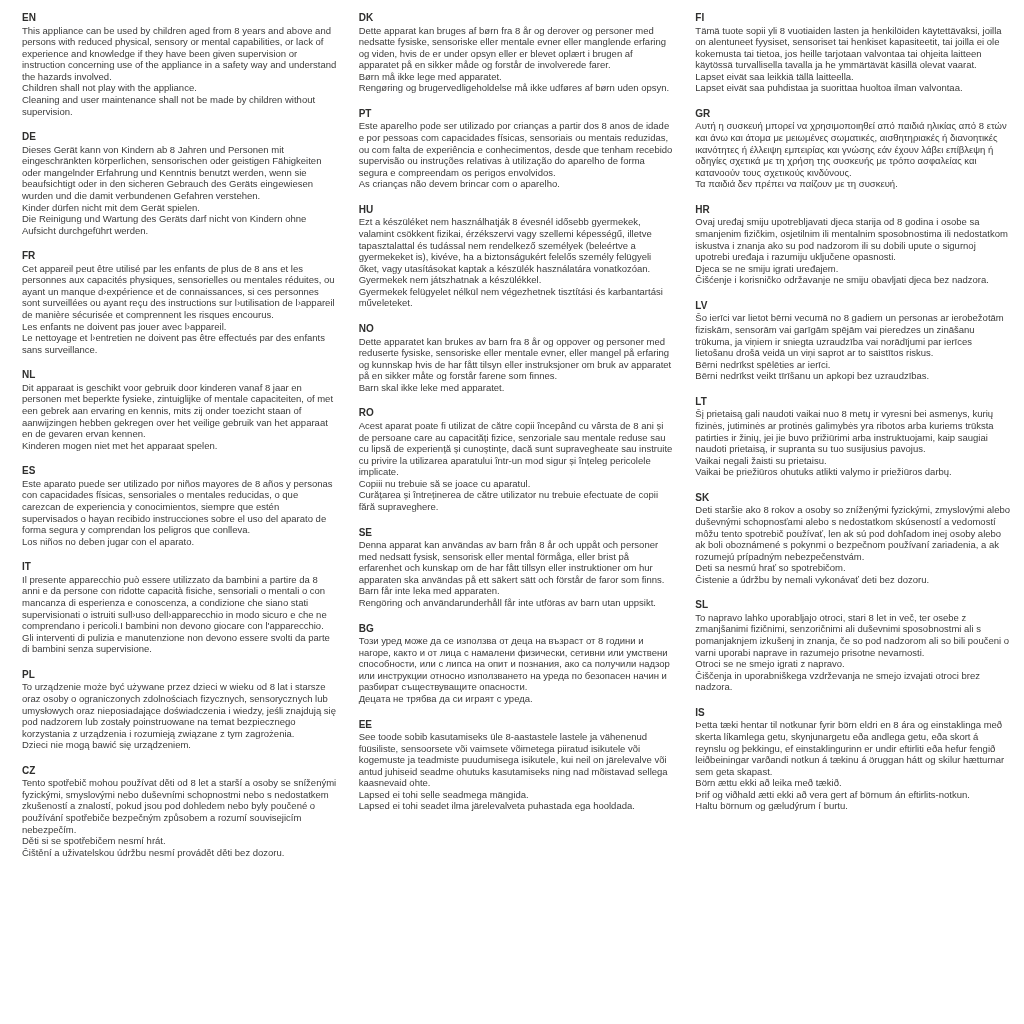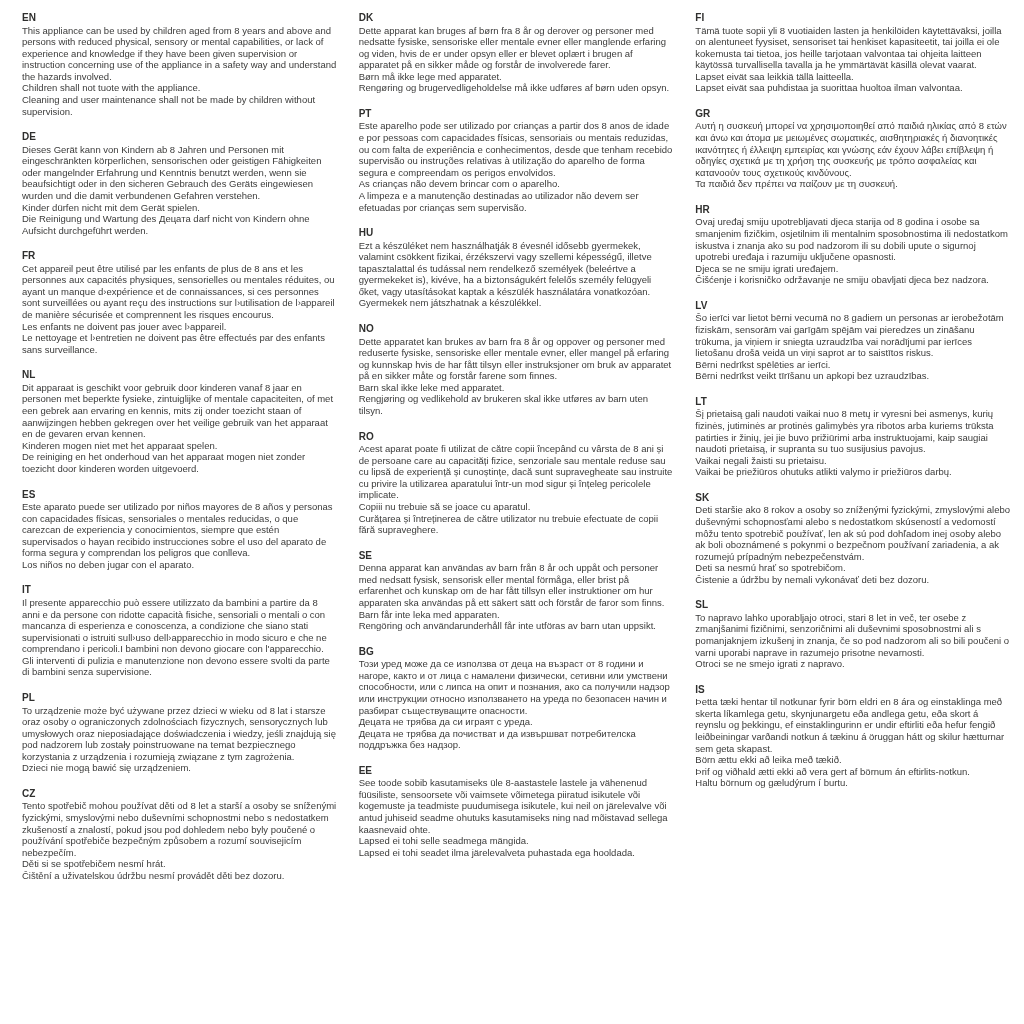--- a/index.html
+++ b/index.html
@@ -50,40 +50,39 @@
 </style>
 </head>
 <body>
 
 <div class="page">
   <div class="columns">
     <div class="column">
         <section class="lang-section">
           <h2 class="lang-code">EN</h2>
           <p class="lang-text">This appliance can be used by children aged from 8 years and above and persons with reduced physical, sensory or mental capabilities, or lack of experience and knowledge if they have been given supervision or instruction concerning use of the appliance in a safety way and understand the hazards involved.</p>
-          <p class="lang-text">Children shall not tuote with the appliance.</p>
+          <p class="lang-text">Children shall not play with the appliance.</p>
           <p class="lang-text">Cleaning and user maintenance shall not be made by children without supervision.</p>
         </section>
         <section class="lang-section">
           <h2 class="lang-code">DE</h2>
           <p class="lang-text">Dieses Gerät kann von Kindern ab 8 Jahren und Personen mit eingeschränkten körperlichen, sensorischen oder geistigen Fähigkeiten oder mangelnder Erfahrung und Kenntnis benutzt werden, wenn sie beaufsichtigt oder in den sicheren Gebrauch des Geräts eingewiesen wurden und die damit verbundenen Gefahren verstehen.</p>
           <p class="lang-text">Kinder dürfen nicht mit dem Gerät spielen.</p>
-          <p class="lang-text">Die Reinigung und Wartung des Децата darf nicht von Kindern ohne Aufsicht durchgeführt werden.</p>
+          <p class="lang-text">Die Reinigung und Wartung des Geräts darf nicht von Kindern ohne Aufsicht durchgeführt werden.</p>
         </section>
         <section class="lang-section">
           <h2 class="lang-code">FR</h2>
           <p class="lang-text">Cet appareil peut être utilisé par les enfants de plus de 8 ans et les personnes aux capacités physiques, sensorielles ou mentales réduites, ou ayant un manque d›expérience et de connaissances, si ces personnes sont surveillées ou ayant reçu des instructions sur l›utilisation de l›appareil de manière sécurisée et comprennent les risques encourus.</p>
           <p class="lang-text">Les enfants ne doivent pas jouer avec l›appareil.</p>
           <p class="lang-text">Le nettoyage et l›entretien ne doivent pas être effectués par des enfants sans surveillance.</p>
         </section>
         <section class="lang-section">
           <h2 class="lang-code">NL</h2>
           <p class="lang-text">Dit apparaat is geschikt voor gebruik door kinderen vanaf 8 jaar en personen met beperkte fysieke, zintuiglijke of mentale capaciteiten, of met een gebrek aan ervaring en kennis, mits zij onder toezicht staan of aanwijzingen hebben gekregen over het veilige gebruik van het apparaat en de gevaren ervan kennen.</p>
           <p class="lang-text">Kinderen mogen niet met het apparaat spelen.</p>
-          <p class="lang-text">De reiniging en het onderhoud van het apparaat mogen niet zonder toezicht door kinderen worden uitgevoerd.</p>
         </section>
         <section class="lang-section">
           <h2 class="lang-code">ES</h2>
           <p class="lang-text">Este aparato puede ser utilizado por niños mayores de 8 años y personas con capacidades físicas, sensoriales o mentales reducidas, o que carezcan de experiencia y conocimientos, siempre que estén supervisados o hayan recibido instrucciones sobre el uso del aparato de forma segura y comprendan los peligros que conlleva.</p>
           <p class="lang-text">Los niños no deben jugar con el aparato.</p>
         </section>
         <section class="lang-section">
           <h2 class="lang-code">IT</h2>
           <p class="lang-text">Il presente apparecchio può essere utilizzato da bambini a partire da 8 anni e da persone con ridotte capacità fisiche, sensoriali o mentali o con mancanza di esperienza e conoscenza, a condizione che siano stati supervisionati o istruiti sull›uso dell›apparecchio in modo sicuro e che ne comprendano i pericoli.I bambini non devono giocare con l'apparecchio.</p>
           <p class="lang-text">Gli interventi di pulizia e manutenzione non devono essere svolti da parte di bambini senza supervisione.</p>
@@ -104,50 +103,48 @@
         <section class="lang-section">
           <h2 class="lang-code">DK</h2>
           <p class="lang-text">Dette apparat kan bruges af børn fra 8 år og derover og personer med nedsatte fysiske, sensoriske eller mentale evner eller manglende erfaring og viden, hvis de er under opsyn eller er blevet oplært i brugen af apparatet på en sikker måde og forstår de involverede farer.</p>
           <p class="lang-text">Børn må ikke lege med apparatet.</p>
           <p class="lang-text">Rengøring og brugervedligeholdelse må ikke udføres af børn uden opsyn.</p>
         </section>
         <section class="lang-section">
           <h2 class="lang-code">PT</h2>
           <p class="lang-text">Este aparelho pode ser utilizado por crianças a partir dos 8 anos de idade e por pessoas com capacidades físicas, sensoriais ou mentais reduzidas, ou com falta de experiência e conhecimentos, desde que tenham recebido supervisão ou instruções relativas à utilização do aparelho de forma segura e compreendam os perigos envolvidos.</p>
           <p class="lang-text">As crianças não devem brincar com o aparelho.</p>
-          <p class="lang-text">A limpeza e a manutenção destinadas ao utilizador não devem ser efetuadas por crianças sem supervisão.</p>
         </section>
         <section class="lang-section">
           <h2 class="lang-code">HU</h2>
           <p class="lang-text">Ezt a készüléket nem használhatják 8 évesnél idősebb gyermekek, valamint csökkent fizikai, érzékszervi vagy szellemi képességű, illetve tapasztalattal és tudással nem rendelkező személyek (beleértve a gyermekeket is), kivéve, ha a biztonságukért felelős személy felügyeli őket, vagy utasításokat kaptak a készülék használatára vonatkozóan.</p>
           <p class="lang-text">Gyermekek nem játszhatnak a készülékkel.</p>
+          <p class="lang-text">Gyermekek felügyelet nélkül nem végezhetnek tisztítási és karbantartási műveleteket.</p>
         </section>
         <section class="lang-section">
           <h2 class="lang-code">NO</h2>
           <p class="lang-text">Dette apparatet kan brukes av barn fra 8 år og oppover og personer med reduserte fysiske, sensoriske eller mentale evner, eller mangel på erfaring og kunnskap hvis de har fått tilsyn eller instruksjoner om bruk av apparatet på en sikker måte og forstår farene som finnes.</p>
           <p class="lang-text">Barn skal ikke leke med apparatet.</p>
-          <p class="lang-text">Rengjøring og vedlikehold av brukeren skal ikke utføres av barn uten tilsyn.</p>
         </section>
         <section class="lang-section">
           <h2 class="lang-code">RO</h2>
           <p class="lang-text">Acest aparat poate fi utilizat de către copii începând cu vârsta de 8 ani și de persoane care au capacități fizice, senzoriale sau mentale reduse sau cu lipsă de experiență și cunoștințe, dacă sunt supravegheate sau instruite cu privire la utilizarea aparatului într-un mod sigur și înțeleg pericolele implicate.</p>
           <p class="lang-text">Copiii nu trebuie să se joace cu aparatul.</p>
           <p class="lang-text">Curățarea și întreținerea de către utilizator nu trebuie efectuate de copii fără supraveghere.</p>
         </section>
         <section class="lang-section">
           <h2 class="lang-code">SE</h2>
           <p class="lang-text">Denna apparat kan användas av barn från 8 år och uppåt och personer med nedsatt fysisk, sensorisk eller mental förmåga, eller brist på erfarenhet och kunskap om de har fått tillsyn eller instruktioner om hur apparaten ska användas på ett säkert sätt och förstår de faror som finns.</p>
           <p class="lang-text">Barn får inte leka med apparaten.</p>
           <p class="lang-text">Rengöring och användarunderhåll får inte utföras av barn utan uppsikt.</p>
         </section>
         <section class="lang-section">
           <h2 class="lang-code">BG</h2>
           <p class="lang-text">Този уред може да се използва от деца на възраст от 8 години и нагоре, както и от лица с намалени физически, сетивни или умствени способности, или с липса на опит и познания, ако са получили надзор или инструкции относно използването на уреда по безопасен начин и разбират съществуващите опасности.</p>
           <p class="lang-text">Децата не трябва да си играят с уреда.</p>
-          <p class="lang-text">Децата не трябва да почистват и да извършват потребителска поддръжка без надзор.</p>
         </section>
         <section class="lang-section">
           <h2 class="lang-code">EE</h2>
           <p class="lang-text">See toode sobib kasutamiseks üle 8-aastastele lastele ja vähenenud füüsiliste, sensoorsete või vaimsete võimetega piiratud isikutele või kogemuste ja teadmiste puudumisega isikutele, kui neil on järelevalve või antud juhiseid seadme ohutuks kasutamiseks ning nad mõistavad sellega kaasnevaid ohte.</p>
           <p class="lang-text">Lapsed ei tohi selle seadmega mängida.</p>
           <p class="lang-text">Lapsed ei tohi seadet ilma järelevalveta puhastada ega hooldada.</p>
         </section>
       </div>
     <div class="column">
         <section class="lang-section">
@@ -182,20 +179,21 @@
         <section class="lang-section">
           <h2 class="lang-code">SK</h2>
           <p class="lang-text">Deti staršie ako 8 rokov a osoby so zníženými fyzickými, zmyslovými alebo duševnými schopnosťami alebo s nedostatkom skúseností a vedomostí môžu tento spotrebič používať, len ak sú pod dohľadom inej osoby alebo ak boli oboznámené s pokynmi o bezpečnom používaní zariadenia, a ak rozumejú prípadným nebezpečenstvám.</p>
           <p class="lang-text">Deti sa nesmú hrať so spotrebičom.</p>
           <p class="lang-text">Čistenie a údržbu by nemali vykonávať deti bez dozoru.</p>
         </section>
         <section class="lang-section">
           <h2 class="lang-code">SL</h2>
           <p class="lang-text">To napravo lahko uporabljajo otroci, stari 8 let in več, ter osebe z zmanjšanimi fizičnimi, senzoričnimi ali duševnimi sposobnostmi ali s pomanjaknjem izkušenj in znanja, če so pod nadzorom ali so bili poučeni o varni uporabi naprave in razumejo prisotne nevarnosti.</p>
           <p class="lang-text">Otroci se ne smejo igrati z napravo.</p>
+          <p class="lang-text">Čiščenja in uporabniškega vzdrževanja ne smejo izvajati otroci brez nadzora.</p>
         </section>
         <section class="lang-section">
           <h2 class="lang-code">IS</h2>
           <p class="lang-text">Þetta tæki hentar til notkunar fyrir börn eldri en 8 ára og einstaklinga með skerta líkamlega getu, skynjunargetu eða andlega getu, eða skort á reynslu og þekkingu, ef einstaklingurinn er undir eftirliti eða hefur fengið leiðbeiningar varðandi notkun á tækinu á öruggan hátt og skilur hætturnar sem geta skapast.</p>
           <p class="lang-text">Börn ættu ekki að leika með tækið.</p>
           <p class="lang-text">Þrif og viðhald ætti ekki að vera gert af börnum án eftirlits-notkun.</p>
           <p class="lang-text">Haltu börnum og gæludýrum í burtu.</p>
         </section>
       </div>
   </div>

